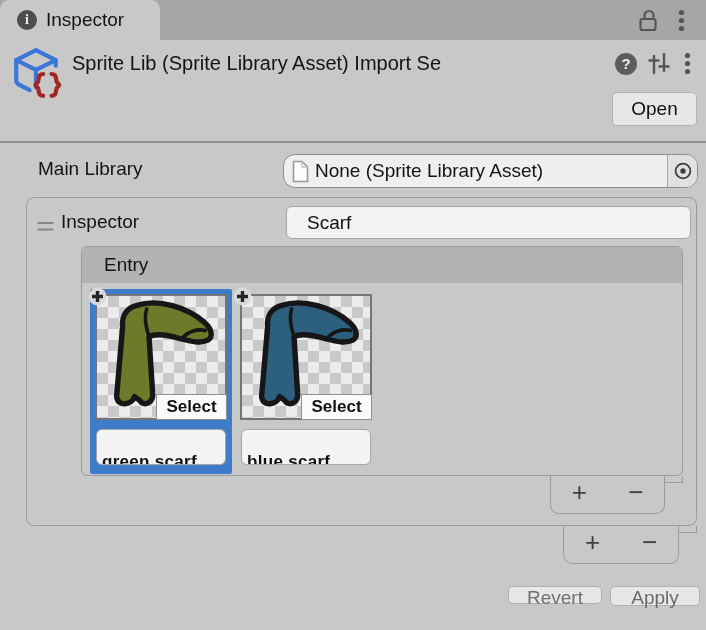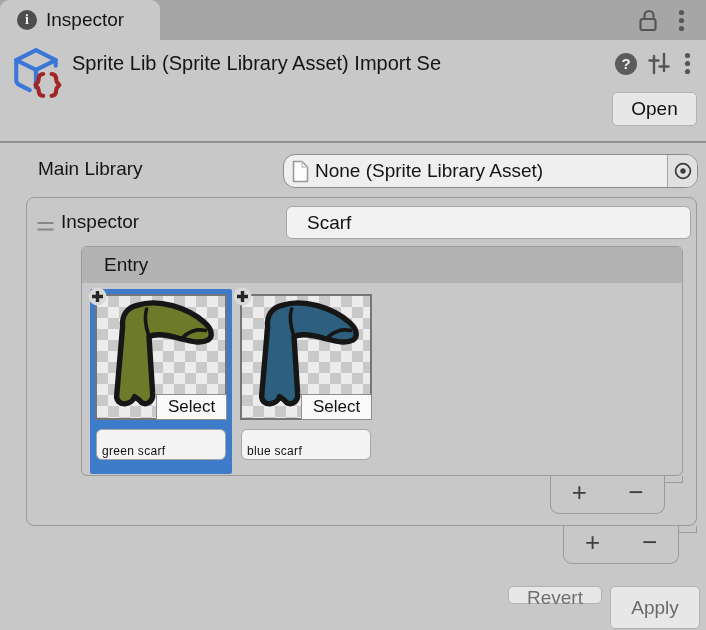--- a/index.html
+++ b/index.html
@@ -48,47 +48,47 @@
   .field { background:#f2f2f2; border:1px solid #a6a6a6; border-radius:6px; font-size:19px;
            white-space:nowrap; overflow:hidden; color:#111; }
   .category-name-field { position:absolute; left:259px; top:8px; width:405px; height:33px;
                          line-height:31px; padding:0 20px; }
 
   
   .entry-box { position:absolute; left:54px; top:48px; width:602px; height:230px;
                border:1px solid #9a9a9a; border-radius:6px; }
   .entry-header { height:36px; background:#b3b3b3; border-radius:5px 5px 0 0; }
   .entry-header span { font-size:19px; line-height:36px; padding-left:22px; display:inline-block; }
-  .cells { position:absolute; left:8px; top:42px; display:flex; gap:3px; }
+  .cells { position:absolute; left:8px; top:42px; display:flex; gap:3px;font-weight:bold; }
   .cell { position:relative; width:142px; height:185px; padding:5px; }
   .cell.selected { background:#3e7cc9; border-radius:2px; }
   .thumb { position:relative; width:132px; height:126px; border:2px solid #757575;
            background-color:#ececec;
            background-image:conic-gradient(#c9c9c9 25%, transparent 0 50%, #c9c9c9 0 75%, transparent 0);
            background-size:22px 22px; }
   .thumb svg.scarf { position:absolute; left:1px; top:1px; width:126px; height:120px; }
   .select-btn { position:absolute; right:-2px; bottom:-2px; width:71px; height:26px; background:#fafafa;
                 border:1px solid #8f8f8f; font-size:17px; line-height:24px; text-align:center; color:#111; }
   .plus-badge { position:absolute; left:-2px; top:-2px; }
-  .name-field { margin:9px 1px 0; width:130px; height:31px; line-height:29px; padding:7px 5px;
-                font-size:12px; letter-spacing:0.3px; background:#f4f4f4; border-radius:6px; }
+  .name-field { margin:9px 1px 0; width:130px; height:31px; line-height:29px; padding:17px 5px;
+                font-size:17px; letter-spacing:0.3px; background:#f4f4f4; border-radius:6px; }
 
   
   .list-footer { position:absolute; background:#c8c8c8; border:1px solid #9a9a9a; border-top:none;
                  border-radius:0 0 9px 9px; display:flex; z-index:3; }
   .list-footer .fbtn { flex:1; text-align:center; font-size:26px; color:#3e3e3e; line-height:32px; cursor:default; }
   .entry-footer { left:468px; top:229px; width:115px; height:38px; }
   .category-footer { left:536px; top:328px; width:116px; height:38px; }
   .notch { position:absolute; background:#c8c8c8; border-right:1px solid #9a9a9a; border-bottom:1px solid #9a9a9a; z-index:2; }
   .entry-notch { left:583px; top:229px; width:18px; height:7px; }
   .category-notch { left:652px; top:328px; width:18px; height:7px; }
 
   
   .revert-button { position:absolute; left:508px; top:586px; width:94px; height:18px; color:#707070; }
-  .apply-button  { position:absolute; left:610px; top:586px; width:90px; height:43px; color:#6a6a6a; }
+  .apply-button  { position:absolute; left:610px; top:586px; width:90px; height:20px; color:#6a6a6a; }
 </style>
 </head>
 <body>
 
 <div id="app">
 
   <div class="tabbar">
     <div class="tab">
       <span class="info-badge">i</span>
       <span class="tab-label">Inspector</span>

